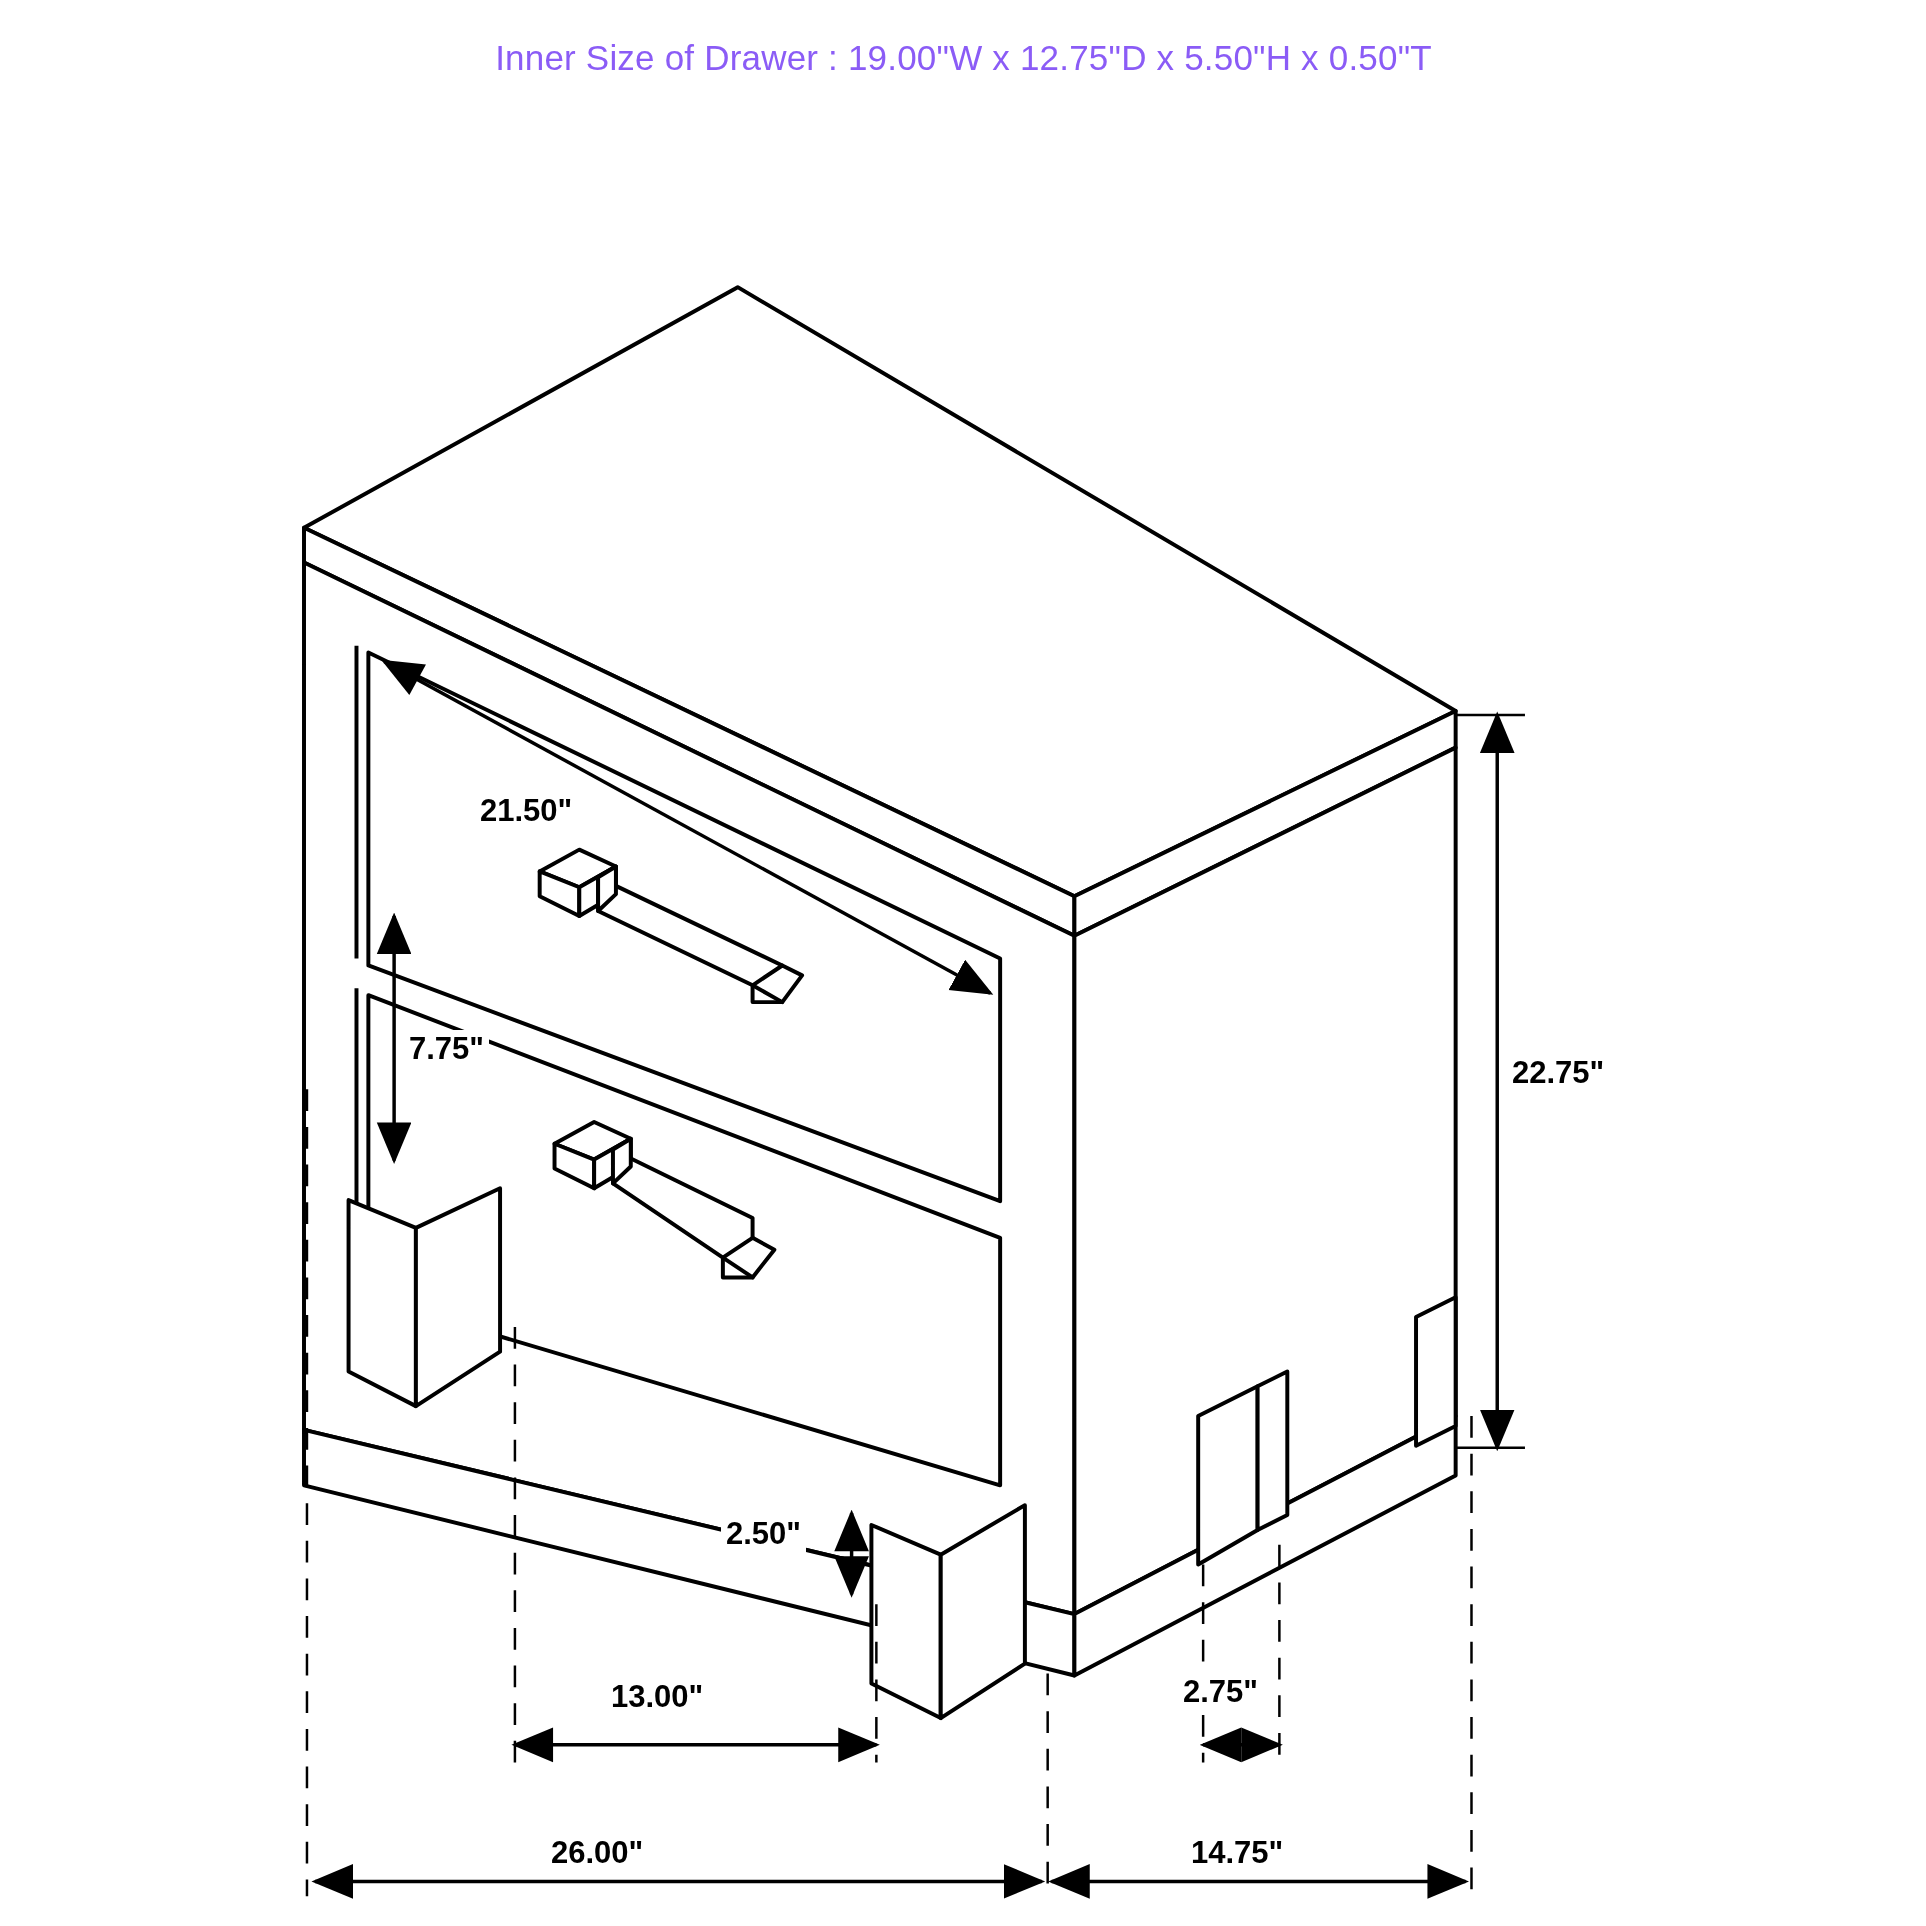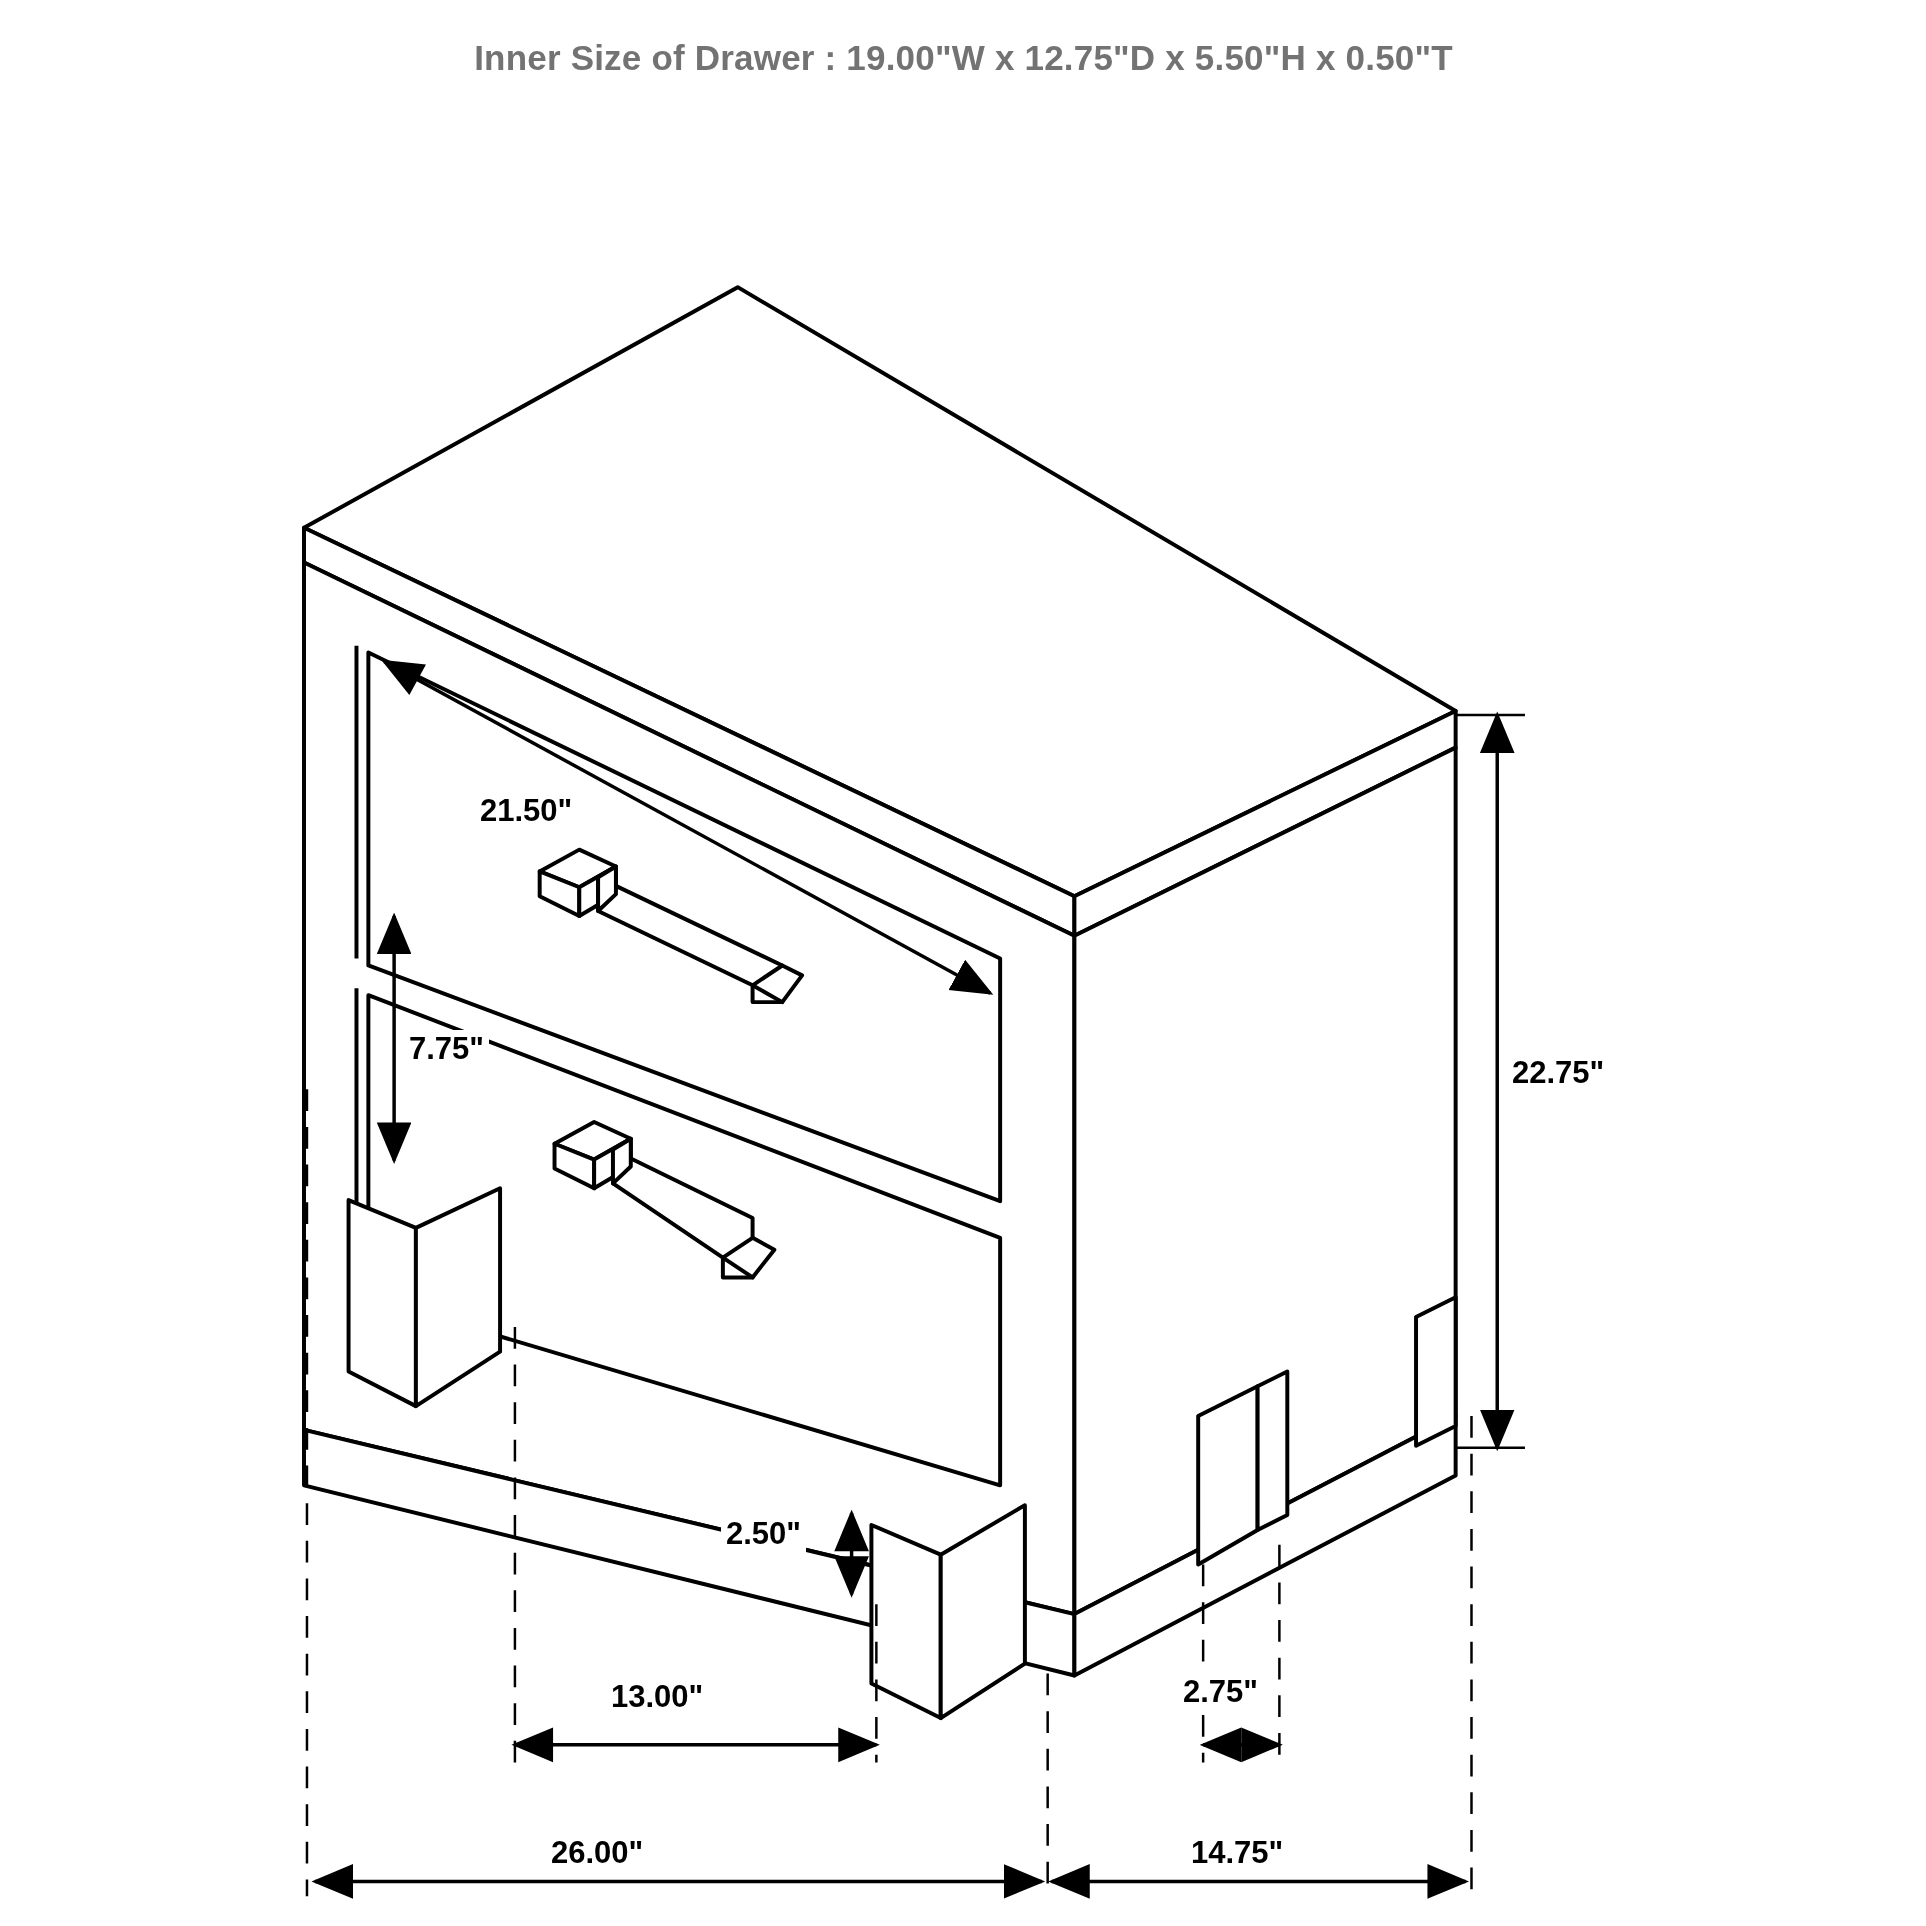--- a/index.html
+++ b/index.html
@@ -20,23 +20,23 @@
     height: 1927px;
     background: #ffffff;
   }
   #title {
     position: absolute;
     top: 38px;
     left: 0;
     width: 1927px;
     text-align: center;
     font-size: 35px;
-    font-weight: bold;
+    font-weight: normal;
     letter-spacing: 0.2px;
-    color: #737373;
+    color: #8b5cf6;
   }
   #drawing {
     position: absolute;
     top: 0;
     left: 0;
   }
   .dim-label {
     position: absolute;
     font-size: 31px;
     font-weight: bold;

